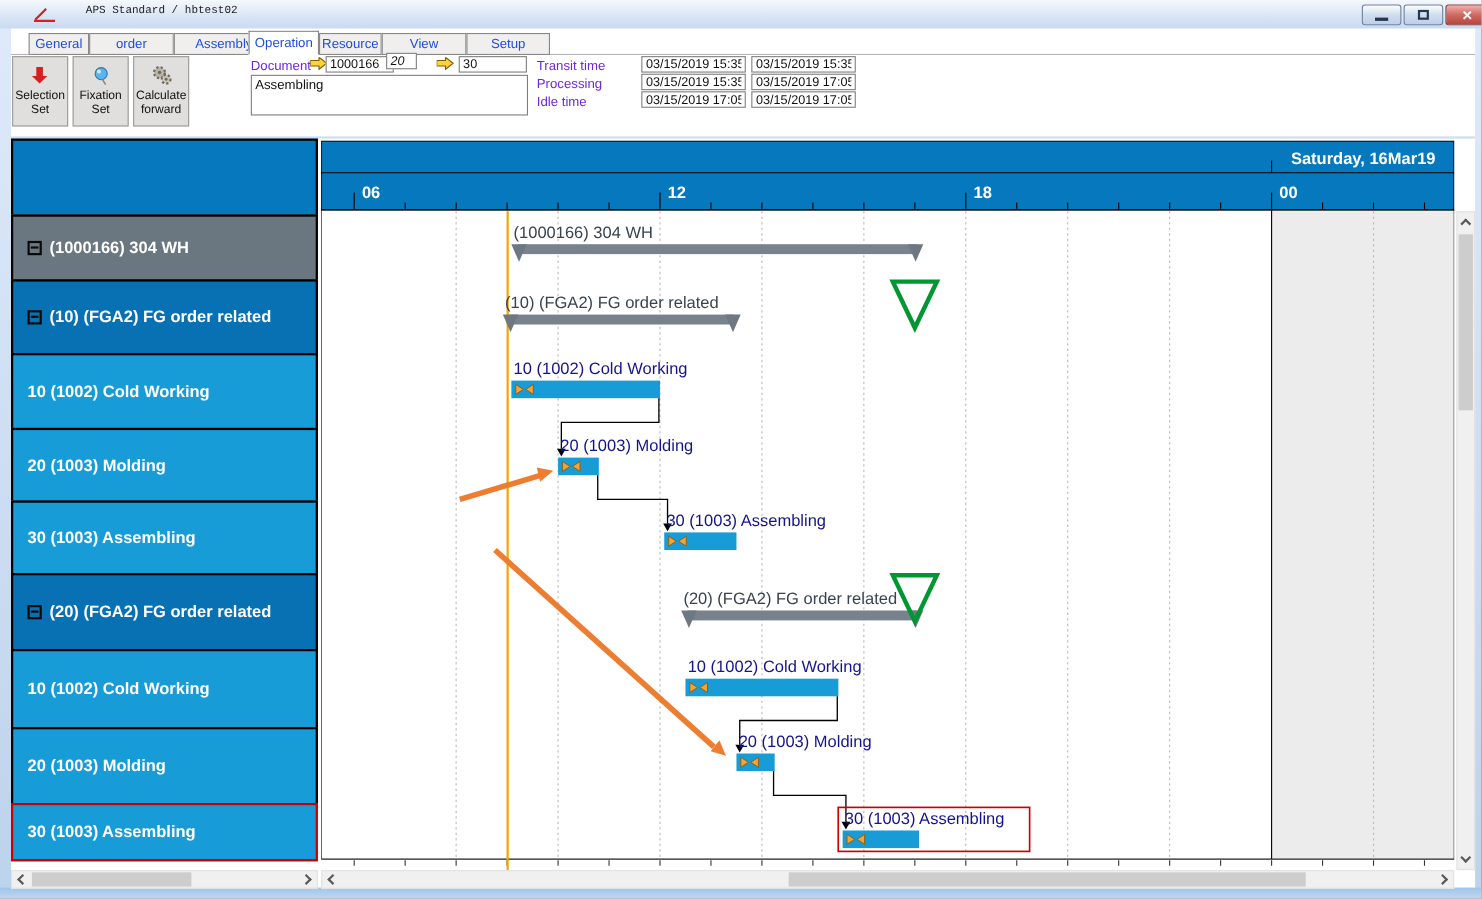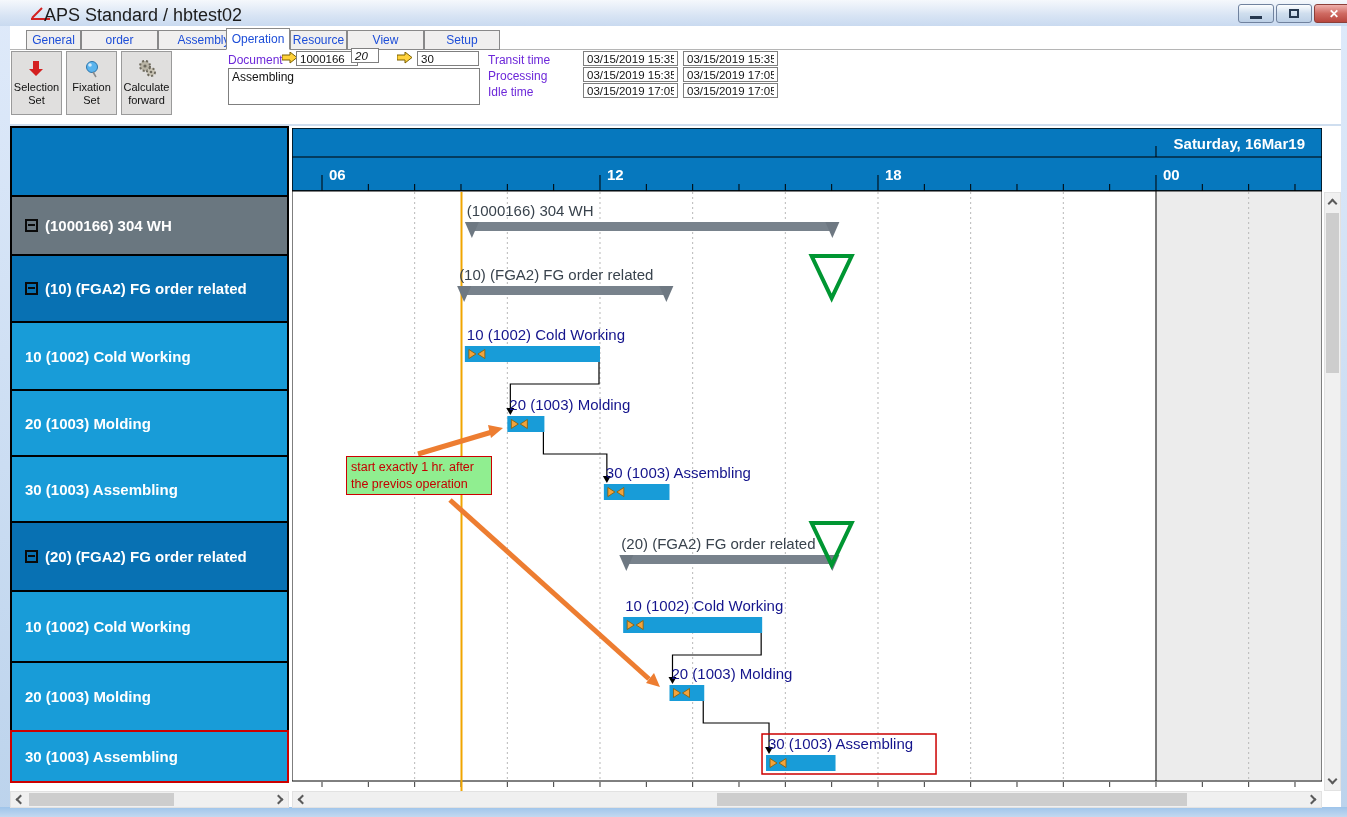--- a/index.html
+++ b/index.html
@@ -3,21 +3,21 @@
 <meta charset="utf-8">
 <style>
   html,body{margin:0;padding:0;background:#888;}
   *{box-sizing:border-box;}
   #stage{position:relative;width:1347px;height:817px;overflow:hidden;
     background:linear-gradient(#dfeafa,#bcd3ec);
     font-family:"Liberation Sans",sans-serif;-webkit-font-smoothing:antialiased;}
   
   #titlebar{position:absolute;left:0;top:0;width:1347px;height:26px;
     background:linear-gradient(#f5f8fc,#d8e4f4 60%,#c9daf0);}
-  #title-text{position:absolute;left:44px;top:5px;font-size:18px;color:#1c1c1c;}
+  #title-text{position:absolute;left:78px;top:5px;font-size:10px;color:#1c1c1c;font-family:Liberation Mono, monospace;}
   .winbtn{position:absolute;top:4px;width:36px;height:19px;border:1px solid #70829e;border-radius:3px;
     background:linear-gradient(#fdfeff,#cfdeee 50%,#bdd0e6);display:flex;align-items:center;justify-content:center;}
   #btn-close{background:linear-gradient(#efb0ac,#cf6a62 50%,#b8463e);border-color:#8c3f39;color:#fff;
     font-weight:bold;font-size:12px;}
   .minglyph{width:12px;height:3px;background:#26384f;margin-top:7px;}
   .maxglyph{width:10px;height:9px;border:2px solid #26384f;}
   
   #content{position:absolute;left:10px;top:26px;width:1331px;height:781px;background:#fff;}
   
   .tab{position:absolute;top:2px;height:20px;background:#f0efee;border:1px solid #898989;
@@ -313,21 +313,20 @@
         <span>10 (1002) Cold Working</span>
       </div>
       <div class="srow" style="top:661px;height:71px;background:#189cd8">
         <span>20 (1003) Molding</span>
       </div>
       <div class="srow selected" style="top:730px;height:53px;background:#189cd8">
         <span>30 (1003) Assembling</span>
       </div>
     </div>
 
-  <div id="tooltip">start exactly 1 hr. after the previos operation</div>
 
   <div class="sbar" style="left:10px;top:791px;width:279px;height:17px">
     <span class="chev left" style="left:6px;top:4px"></span>
     <div class="sb-thumb" style="left:18px;top:1px;width:145px;height:13px"></div>
     <span class="chev right" style="right:6px;top:4px"></span>
   </div>
   <div class="sbar" style="left:292px;top:791px;width:1030px;height:17px">
     <span class="chev left" style="left:6px;top:4px"></span>
     <div class="sb-thumb" style="left:424px;top:1px;width:470px;height:13px"></div>
     <span class="chev right" style="right:6px;top:4px"></span>

